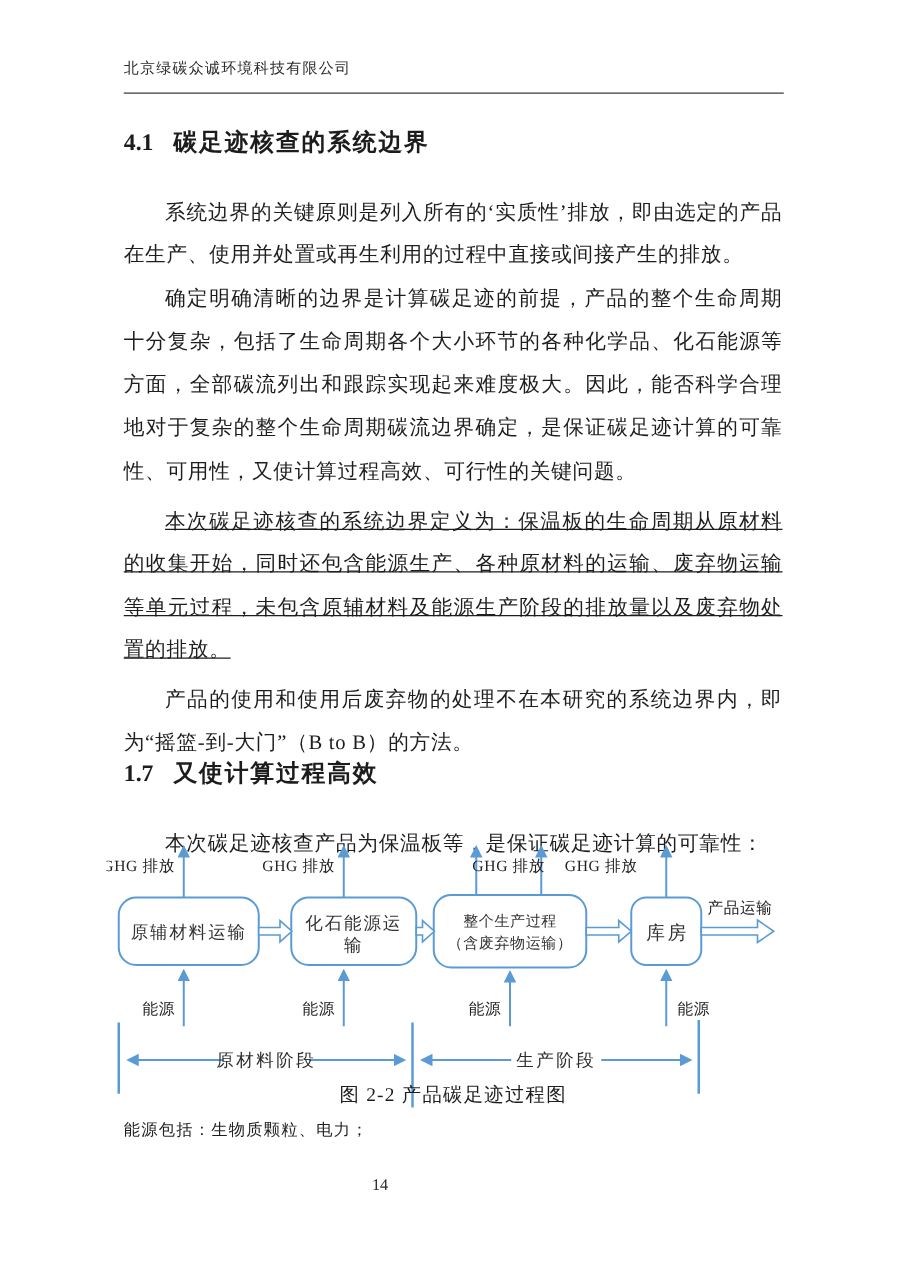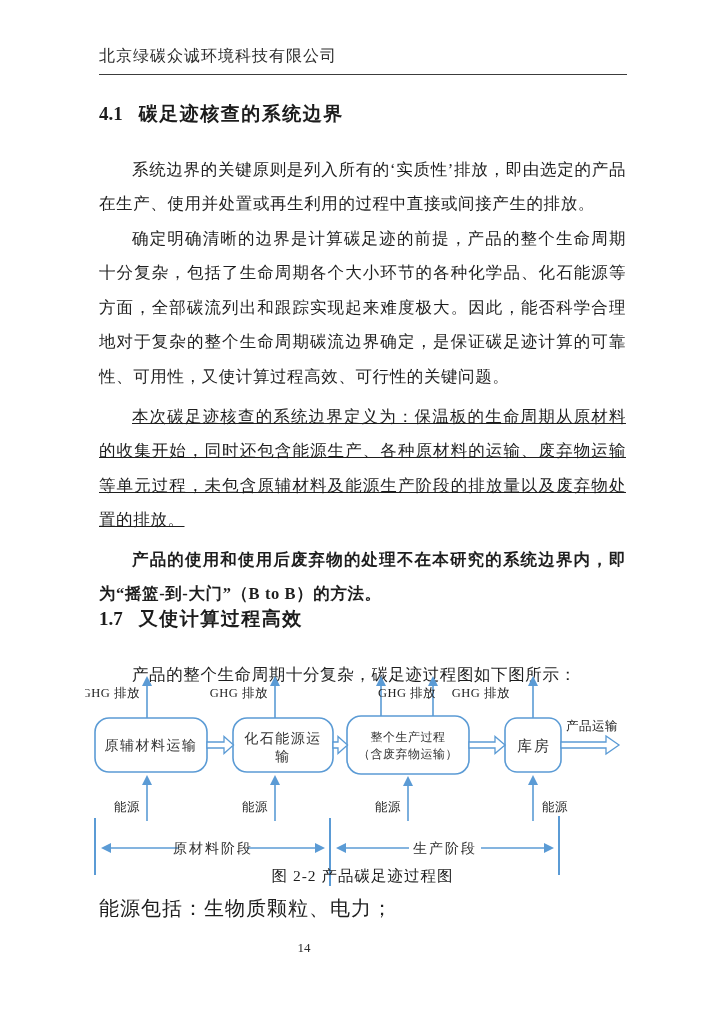--- a/index.html
+++ b/index.html
@@ -8,50 +8,50 @@
     background:#ffffff;
     position:relative;
     font-family:"Liberation Serif","DejaVu Serif",serif;
     color:#222;
     overflow:hidden;
   }
   .abs{position:absolute;}
 
   
   .header{left:99px;right:97px;top:46px;display:flex;justify-content:space-between;
-    font-size:16px;letter-spacing:1px;color:#2b2b2b;}
+    font-size:12px;letter-spacing:1px;color:#2b2b2b;}
   .header-rule{left:99px;right:97px;top:74px;border-top:1.6px solid #3c3c3c;height:0;}
 
   
   .sec-heading{left:99px;font-weight:bold;font-size:19px;color:#1c1c1c;letter-spacing:1.5px;}
   .sec-heading .sec-num{margin-right:16px;letter-spacing:0;}
   .h23{top:101px;}
   .h24{top:606px;}
 
   
   .para{left:99px;width:527px;font-size:16.5px;line-height:34.6px;
     text-align:justify;text-indent:2em;letter-spacing:0.6px;color:#1e1e1e;}
   .p1{top:136px;}
   .p2{top:205px;}
   .p3{top:383px;text-decoration:underline;}
-  .p4{top:526px;font-weight:bold;}
+  .p4{top:526px;}
   .p5{top:641px;}
 
   
   .diagram{left:85px;top:664px;width:550px;height:224px;}
   svg text{font-family:"Liberation Serif","DejaVu Serif",serif;fill:#333;}
   .svg-lbl{font-size:12.5px;fill:#222;letter-spacing:0.5px;}
   .svg-box-txt{font-size:14px;letter-spacing:1.5px;fill:#333;}
   .svg-box-txt-sm{font-size:12px;letter-spacing:0.5px;fill:#333;}
   .svg-box-txt-lg{font-size:15px;letter-spacing:2px;fill:#333;}
   .svg-phase-txt{font-size:14px;letter-spacing:2px;fill:#2e2e2e;}
 
   .caption{left:99px;width:527px;top:866px;text-align:center;font-size:15.5px;
     letter-spacing:1px;color:#1e1e1e;}
-  .note{left:99px;top:895px;font-size:20px;letter-spacing:1px;color:#1e1e1e;}
+  .note{left:99px;top:895px;font-size:13px;letter-spacing:1px;color:#1e1e1e;}
   .page-num{left:0;width:608px;top:940px;text-align:center;font-size:13px;color:#2b2b2b;}
 </style>
 </head>
 <body>
 
 <div class="abs header">
   <span>北京绿碳众诚环境科技有限公司</span>
 </div>
 <div class="abs header-rule"></div>
 
@@ -59,21 +59,21 @@
   <span class="sec-num">4.1</span><span>碳足迹核查的系统边界</span>
 </div>
 <p class="abs para p1">系统边界的关键原则是列入所有的‘实质性’排放，即由选定的产品在生产、使用并处置或再生利用的过程中直接或间接产生的排放。</p>
 <p class="abs para p2">确定明确清晰的边界是计算碳足迹的前提，产品的整个生命周期十分复杂，包括了生命周期各个大小环节的各种化学品、化石能源等方面，全部碳流列出和跟踪实现起来难度极大。因此，能否科学合理地对于复杂的整个生命周期碳流边界确定，是保证碳足迹计算的可靠性、可用性，又使计算过程高效、可行性的关键问题。</p>
 <p class="abs para p3">本次碳足迹核查的系统边界定义为：保温板的生命周期从原材料的收集开始，同时还包含能源生产、各种原材料的运输、废弃物运输等单元过程，未包含原辅材料及能源生产阶段的排放量以及废弃物处置的排放。</p>
 <p class="abs para p4">产品的使用和使用后废弃物的处理不在本研究的系统边界内，即为“摇篮-到-大门”（B to B）的方法。</p>
 
 <div class="abs sec-heading h24">
   <span class="sec-num">1.7</span><span>又使计算过程高效</span>
 </div>
-<p class="abs para p5">产品的整个生命周期十分复杂，碳足迹过程图如下图所示：</p>
+<p class="abs para p5">本次碳足迹核查产品为保温板等，是保证碳足迹计算的可靠性：</p>
 
 <svg class="abs diagram" viewBox="0 0 550 224" width="550" height="224">
   <defs>
     <marker id="ah" viewBox="0 0 10 10" refX="8" refY="5" markerWidth="10" markerHeight="10" markerUnits="userSpaceOnUse" orient="auto">
       <path d="M0,0 L10,5 L0,10 Z" fill="#5B9BD5"></path>
     </marker>
   </defs>
 
   <g stroke="#5B9BD5" stroke-width="1.6">
     <line x1="62" y1="54" x2="62" y2="14" marker-end="url(#ah)"></line>

